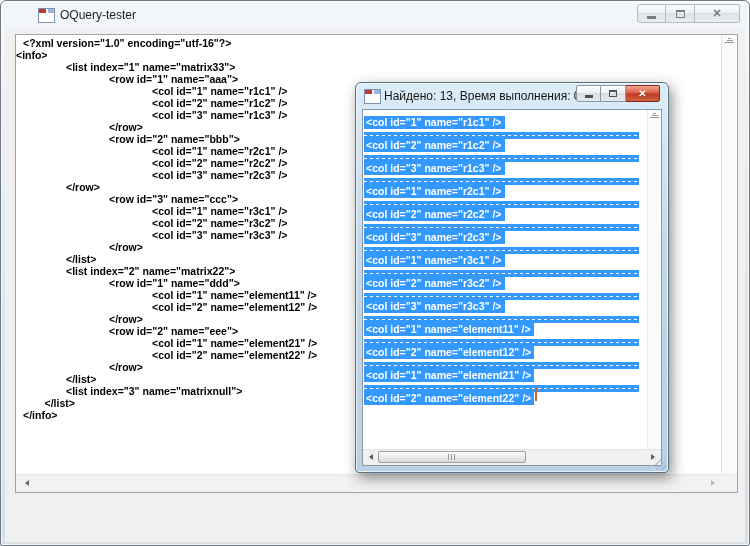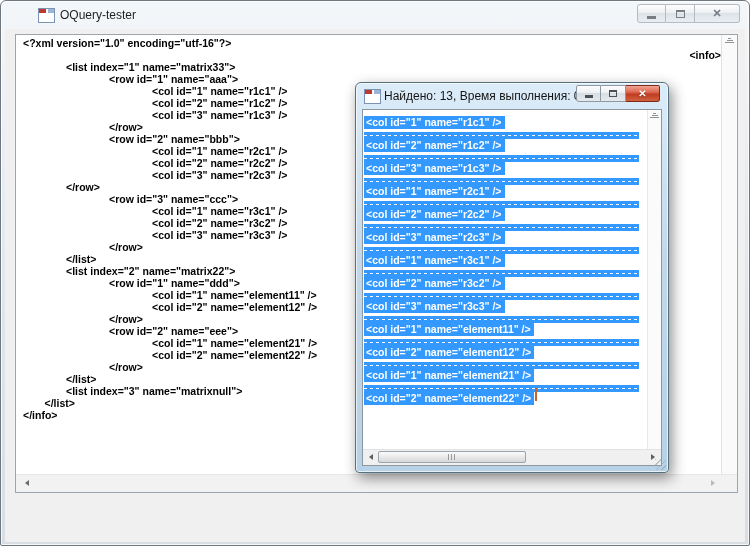--- a/index.html
+++ b/index.html
@@ -123,21 +123,21 @@
       <div class="wbtn cls">
           <span class="g-x">✕</span>
         </div>
     </div>
   </div>
 
   <div class="client">
     <div class="editor">
       <div class="xml-content">
           <div style="padding-left: 7px;">&lt;?xml version="1.0" encoding="utf-16"?&gt;</div>
-          <div style="padding-left: 7px; text-align: right;">&lt;info&gt;</div>
+          <div style="">&lt;info&gt;</div>
           <div style="padding-left: 50px;">&lt;list index="1" name="matrix33"&gt;</div>
           <div style="padding-left: 93px;">&lt;row id="1" name="aaa"&gt;</div>
           <div style="padding-left: 136px;">&lt;col id="1" name="r1c1" /&gt;</div>
           <div style="padding-left: 136px;">&lt;col id="2" name="r1c2" /&gt;</div>
           <div style="padding-left: 136px;">&lt;col id="3" name="r1c3" /&gt;</div>
           <div style="padding-left: 93px;">&lt;/row&gt;</div>
           <div style="padding-left: 93px;">&lt;row id="2" name="bbb"&gt;</div>
           <div style="padding-left: 136px;">&lt;col id="1" name="r2c1" /&gt;</div>
           <div style="padding-left: 136px;">&lt;col id="2" name="r2c2" /&gt;</div>
           <div style="padding-left: 136px;">&lt;col id="3" name="r2c3" /&gt;</div>

